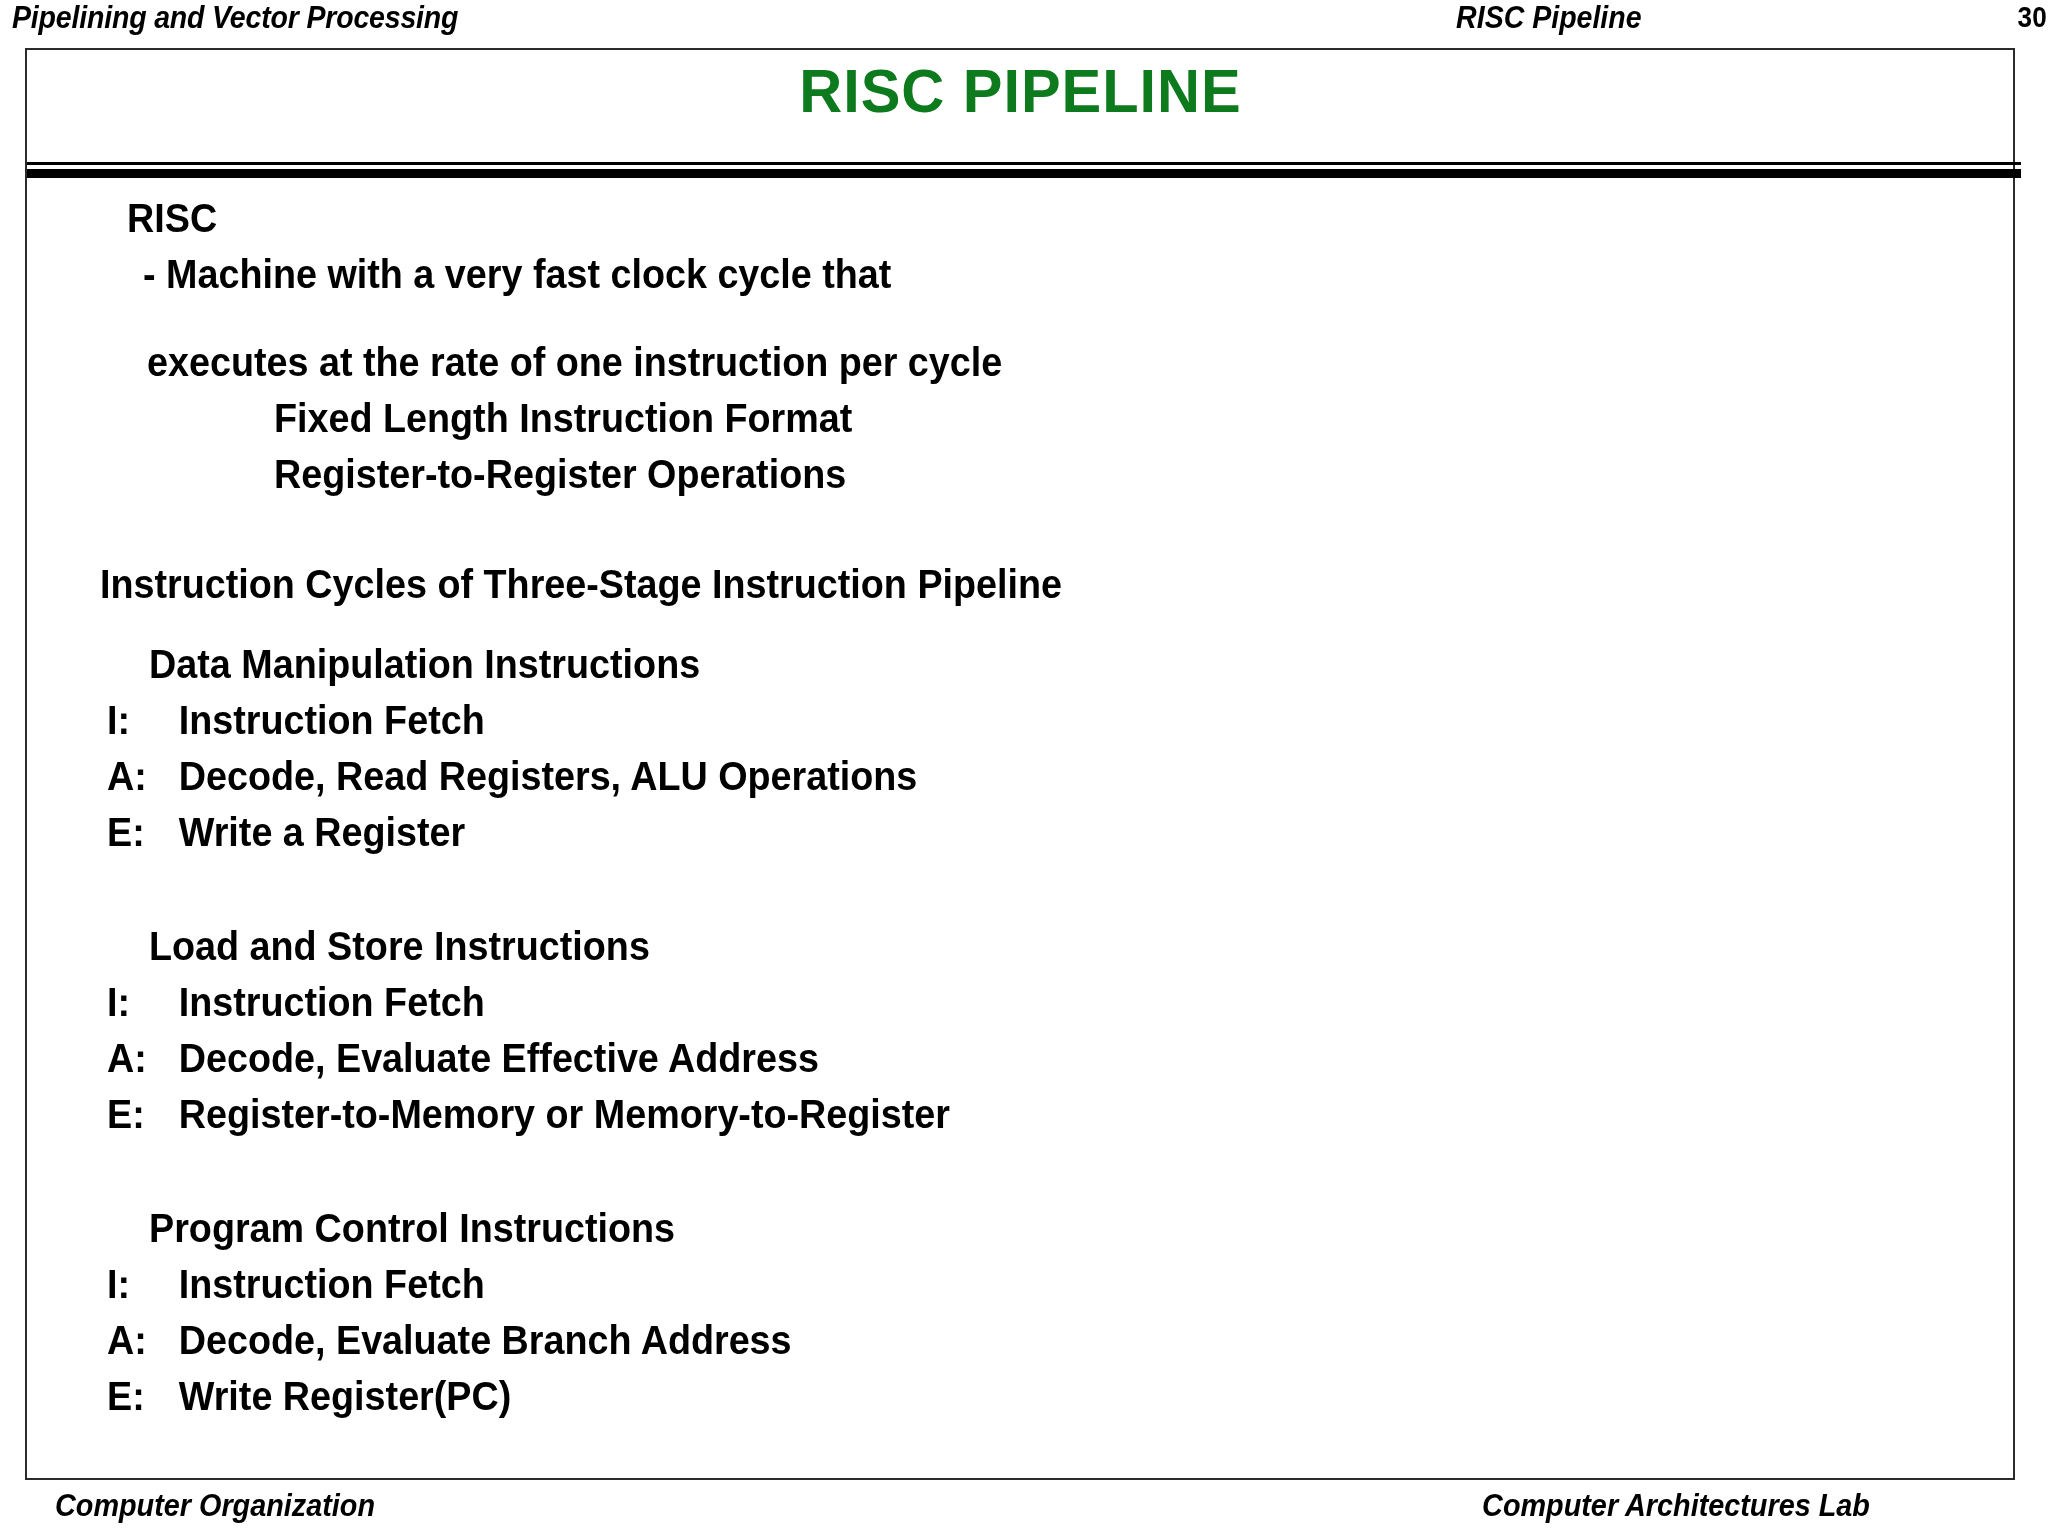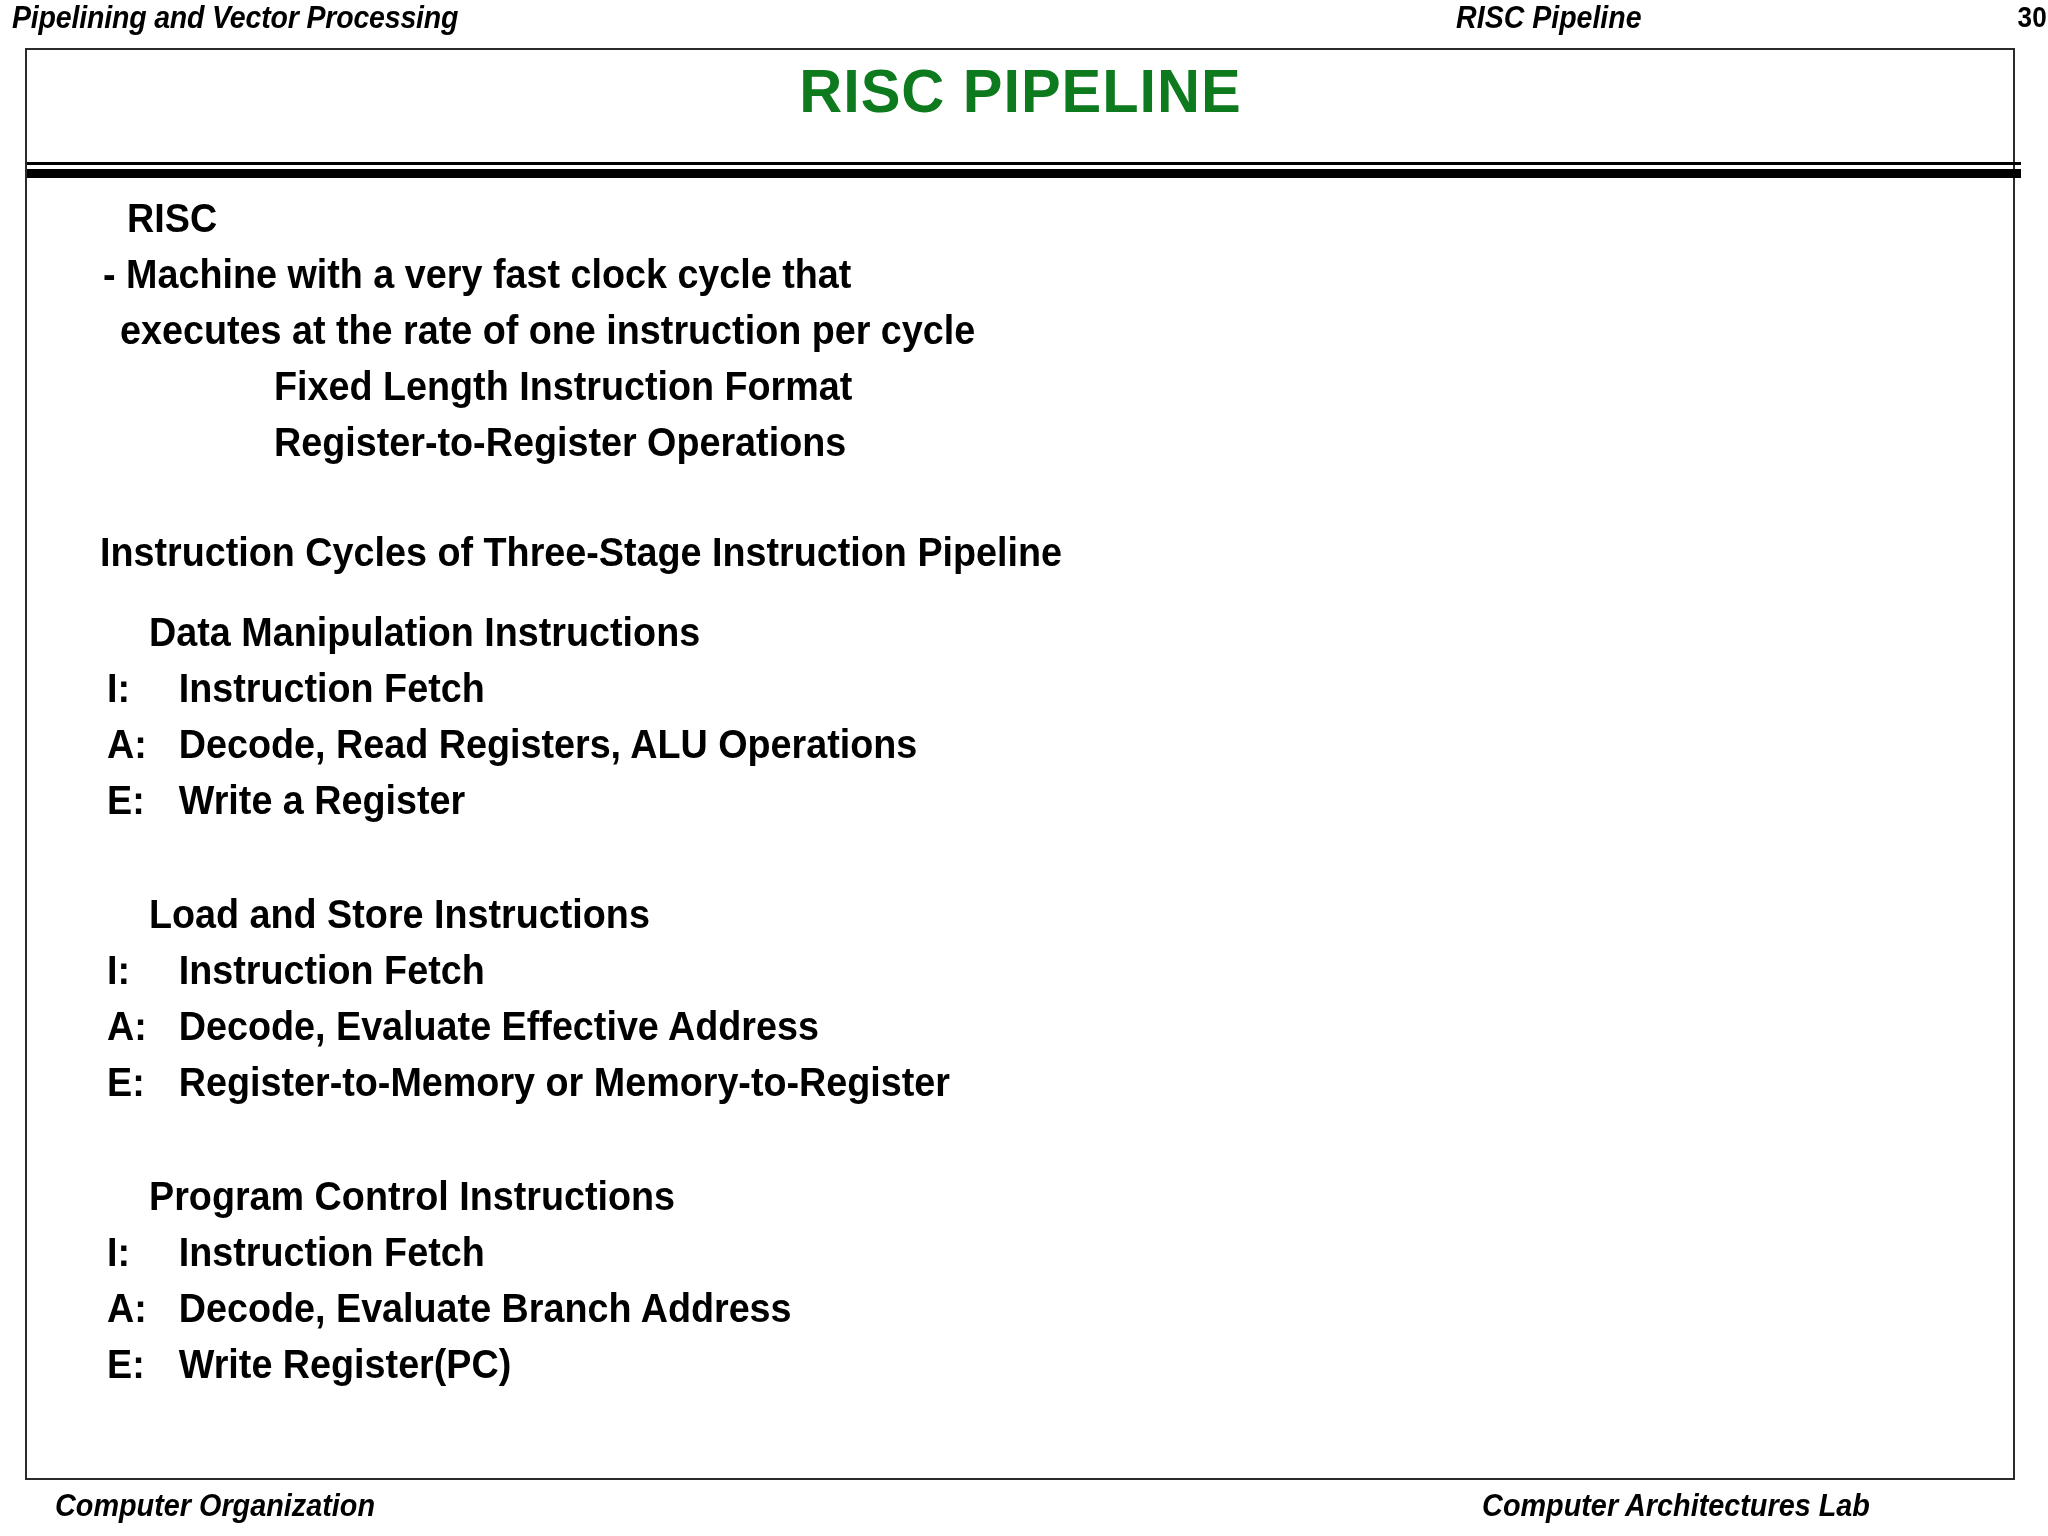--- a/index.html
+++ b/index.html
@@ -130,22 +130,22 @@
     display: inline-block;
     transform: scaleX(0.92);
     transform-origin: left center;
   }
   .gap-sm { height: 24px; }
   .gap-md { height: 54px; }
   .gap-lg { height: 58px; }
 
   
   .ind-0  { padding-left: 100px; }
-  .ind-1  { padding-left: 76px; }
-  .ind-2  { padding-left: 93px; }
+  .ind-1  { padding-left: 116px; }
+  .ind-2  { padding-left: 120px; margin-top: 32px; }
   .ind-3  { padding-left: 247px; }
   .ind-hd { padding-left: 73px; }
   .ind-sec{ padding-left: 122px; }
   .ind-ie { padding-left: 80px; }
 
   .stage-row > span { display: inline-block; transform: scaleX(0.92); transform-origin: left center; }
   .stage-key {
     display: inline-block;
     width: 78px;
   }

